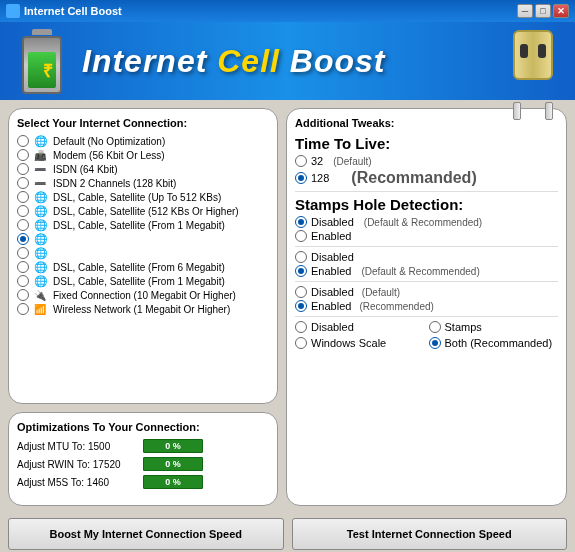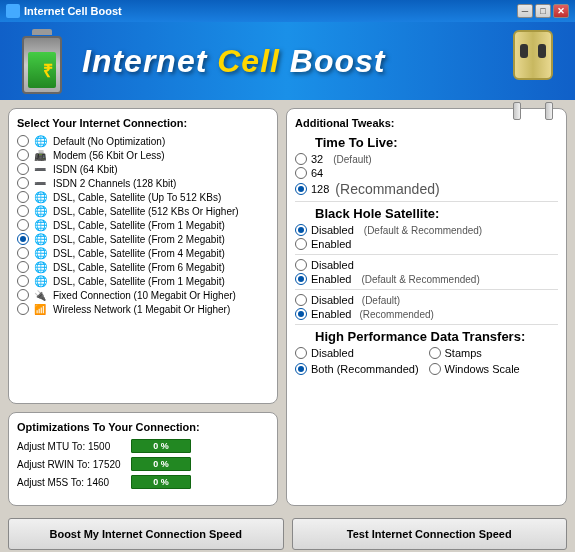--- a/index.html
+++ b/index.html
@@ -158,21 +158,21 @@
     .main-content {
       display: flex;
       gap: 8px;
       padding: 8px;
       height: calc(552px - 22px - 78px - 38px);
     }
     
     .panel {
       background: white;
       border: 1px solid #999;
-      border-radius: 8px;
+      border-radius: 14px;
       padding: 8px;
     }
     .panel-title {
       font-weight: bold;
       font-size: 11px;
       margin-bottom: 6px;
       color: #000;
     }
     .left-panel {
       width: 270px;
@@ -228,21 +228,21 @@
       color: #000;
     }
     
     .optim-panel {
       height: 94px;
     }
     .optim-row {
       display: flex;
       align-items: center;
       margin-bottom: 4px;
-      gap: 6px;
+      gap: 18px;
     }
     .optim-label {
       font-size: 10px;
       width: 108px;
       flex-shrink: 0;
     }
     .optim-bar {
       width: 60px;
       height: 14px;
       background: #228822;
@@ -253,24 +253,23 @@
       justify-content: center;
     }
     .optim-value {
       font-size: 9px;
       color: white;
       font-weight: bold;
     }
     
     .section-title {
       font-weight: bold;
-      font-size: 13px;
+      font-size: 15px;
       margin-top: 4px;
       margin-bottom: 3px;
-      margin-left: 20px;
     }
     
     .bottom-bar {
       height: 38px;
       display: flex;
       padding: 4px 8px;
       gap: 8px;
     }
     .bottom-btn {
       flex: 1;
@@ -393,28 +392,26 @@
         <div class="option-icon">
             <span style="color:#22aa22;font-size:11px;">🌐</span>
           </div>
         <span class="option-label">DSL, Cable, Satellite (From 1 Megabit)</span>
       </div>
       <div class="option-row">
         <div class="radio-custom selected"></div>
         <div class="option-icon">
             <span style="color:#22aa22;font-size:11px;">🌐</span>
           </div>
-        <span class="option-label">DSL, Cable, Satellite (From 2 Megabit)</span>
-      </div>
-      <div class="option-row">
-        <div class="radio-custom"></div>
-        <div class="option-icon">
-            <span style="color:#22aa22;font-size:11px;">🌐</span>
-          </div>
-        <span class="option-label">DSL, Cable, Satellite (From 4 Megabit)</span>
+      </div>
+      <div class="option-row">
+        <div class="radio-custom"></div>
+        <div class="option-icon">
+            <span style="color:#22aa22;font-size:11px;">🌐</span>
+          </div>
       </div>
       <div class="option-row">
         <div class="radio-custom"></div>
         <div class="option-icon">
             <span style="color:#22aa22;font-size:11px;">🌐</span>
           </div>
         <span class="option-label">DSL, Cable, Satellite (From 6 Megabit)</span>
       </div>
       <div class="option-row">
         <div class="radio-custom"></div>
@@ -467,32 +464,28 @@
   <div class="panel right-panel">
     <div class="panel-title">Additional Tweaks:</div>
 
     <div class="section-title">Time To Live:</div>
     <div class="radio-inline">
       <div class="radio-custom"></div>
       <span>32</span>
       <span style="font-size:10px;color:#555;margin-left:6px;">(Default)</span>
     </div>
     <div class="radio-inline">
-      <div class="radio-custom"></div>
-      <span>64</span>
-    </div>
-    <div class="radio-inline">
       <div class="radio-custom selected"></div>
       <span>128</span>
-      <span style="font-size:14px;color:#555;margin-left:2px;">(Recommanded)</span>
+      <span style="font-size:16px;color:#555;margin-left:18px;font-weight:bold;">(Recommanded)</span>
     </div>
 
     <hr class="section-divider">
 
-    <div class="section-title">Black Hole Satellite:</div>
+    <div class="section-title">Stamps Hole Detection:</div>
     <div class="radio-inline">
       <div class="radio-custom selected"></div>
       <span>Disabled</span>
       <span style="font-size:10px;color:#555;margin-left:6px;">(Default &amp; Recommended)</span>
     </div>
     <div class="radio-inline">
       <div class="radio-custom"></div>
       <span>Enabled</span>
     </div>
 
@@ -518,37 +511,36 @@
       </div>
     </div>
     <div class="radio-inline">
       <div class="radio-custom selected"></div>
       <span>Enabled</span>
       <span style="font-size:10px;color:#555;margin-left:4px;">(Recommended)</span>
     </div>
 
     <hr class="section-divider">
 
-    <div class="section-title">High Performance Data Transfers:</div>
     <div style="display:grid;grid-template-columns:1fr 1fr;gap:2px 4px;">
       <div class="radio-inline">
         <div class="radio-custom"></div>
         <span>Disabled</span>
       </div>
       <div class="radio-inline">
         <div class="radio-custom"></div>
         <span>Stamps</span>
+      </div>
+      <div class="radio-inline">
+        <div class="radio-custom"></div>
+        <span>Windows Scale</span>
       </div>
       <div class="radio-inline">
         <div class="radio-custom selected"></div>
         <span>Both (Recommanded)</span>
-      </div>
-      <div class="radio-inline">
-        <div class="radio-custom"></div>
-        <span>Windows Scale</span>
       </div>
     </div>
 
   </div>
 </div>
 
 <div class="bottom-bar">
   <button class="bottom-btn">Boost My Internet Connection Speed</button>
   <button class="bottom-btn">Test Internet Connection Speed</button>
 </div>

